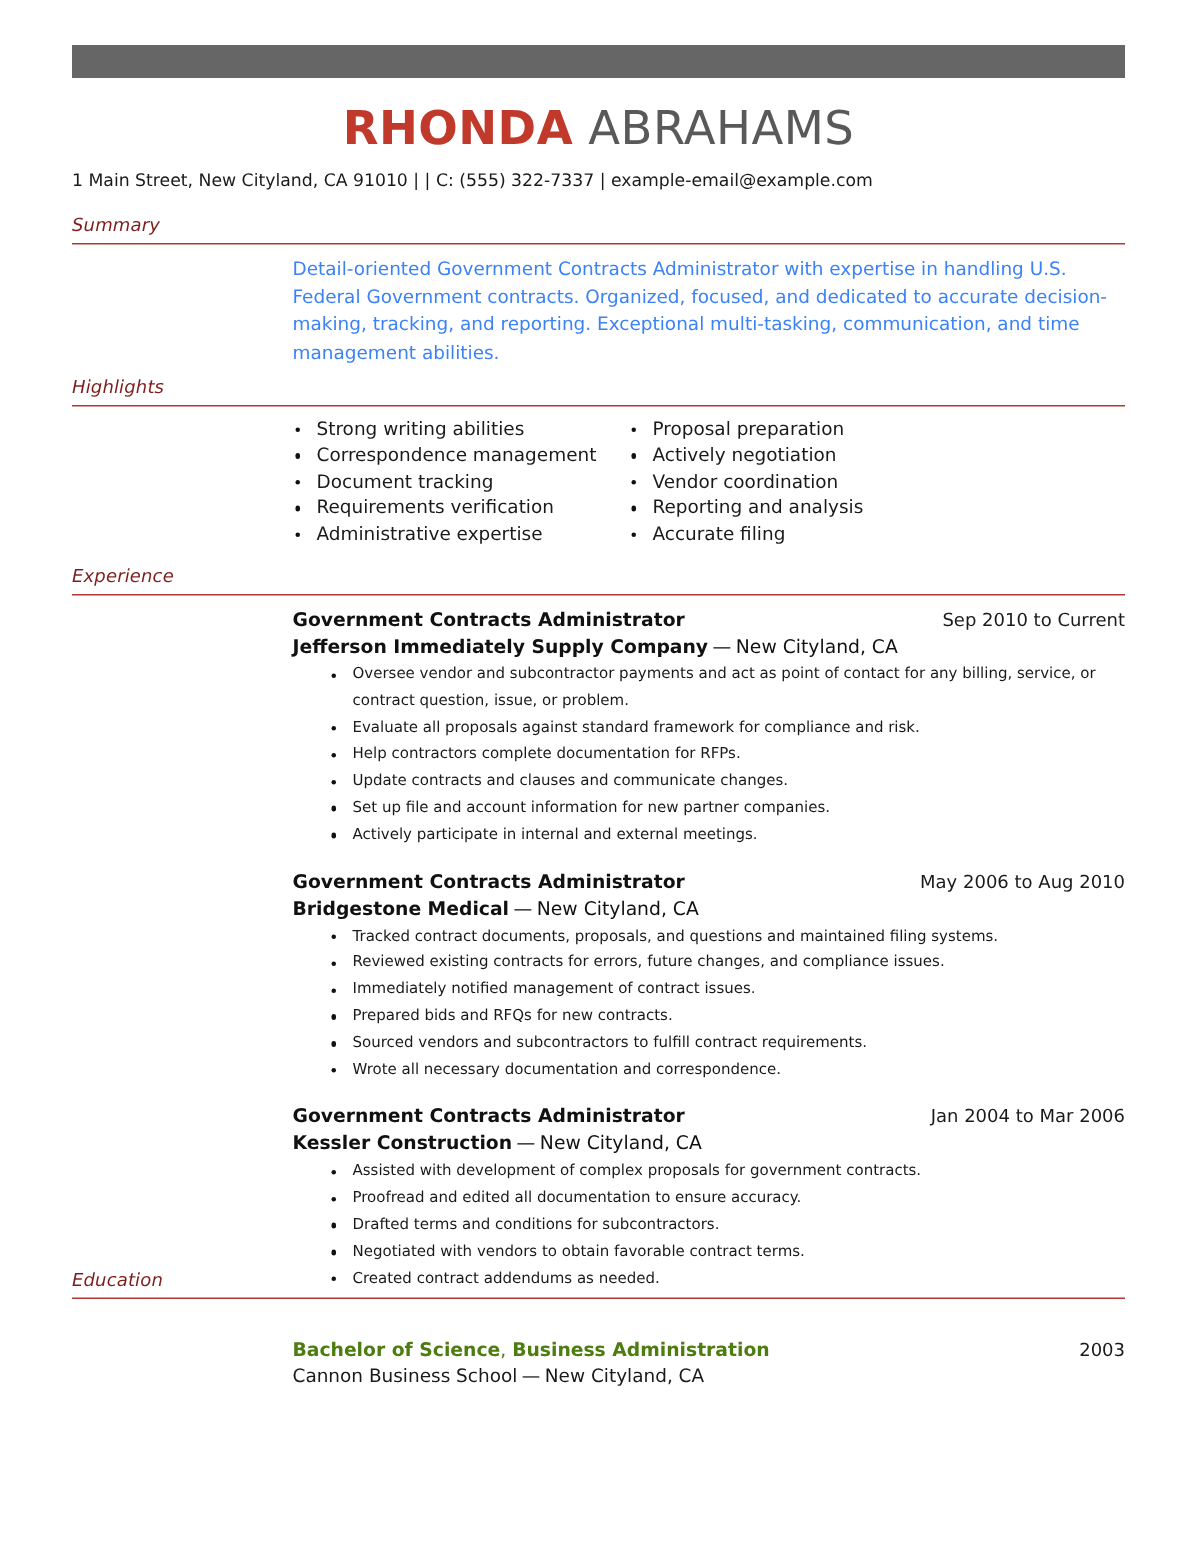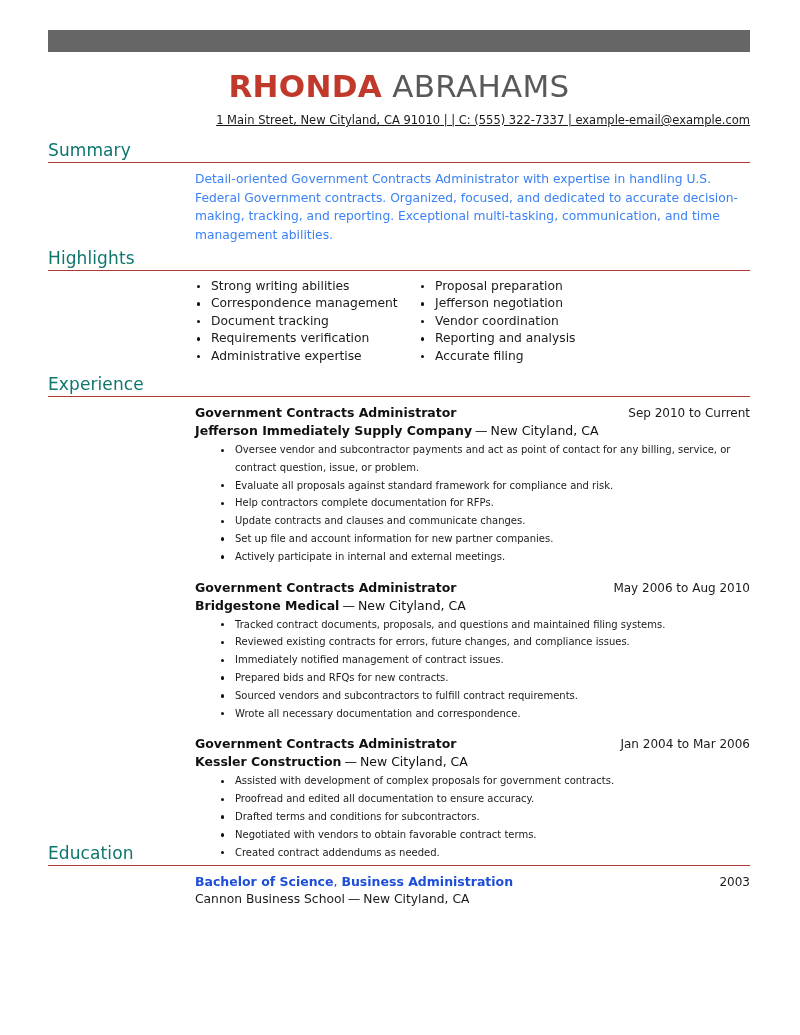--- a/index.html
+++ b/index.html
@@ -50,42 +50,42 @@
   }
   .name .last {
     color: #595959;
     font-weight: normal;
   }
   .contact {
     position: absolute;
     left: 48px;
     top: 113px;
     width: 702px;
-    text-align: right;
+    text-align: left;
     font-size: 11.5px;
     color: #1a1a1a;
     line-height: 15px;
     white-space: nowrap;
-    text-decoration: underline;
   }
 
   
   .section {
     position: absolute;
     left: 48px;
     width: 702px;
   }
   .section-title {
-    font-size: 17px;
+    font-size: 12px;
     font-weight: normal;
-    color: #0f766e;
+    color: #7f1d1d;
     line-height: 20px;
     padding-bottom: 2px;
     border-bottom: 1.3px solid #b03a33;
     letter-spacing: 0.1px;
+    font-style: italic;
   }
   .section-body {
     padding-left: 147px; 
     padding-top: 7px;
   }
 
   
   .summary-text {
     font-size: 12.3px;
     line-height: 18.6px;
@@ -181,21 +181,22 @@
 
   
   .edu-row {
     display: flex;
     justify-content: space-between;
     align-items: baseline;
   }
   .edu-degree {
     font-size: 12.5px;
     line-height: 17px;
-    color: #1d4ed8;
+    color: #4d7c0f;
+    margin-top: 18px;
   }
   .edu-degree .deg { font-weight: bold; }
   .edu-degree .major { font-weight: bold; }
   .edu-year {
     font-size: 12px;
     line-height: 17px;
     white-space: nowrap;
   }
   .edu-school {
     font-size: 12.3px;
@@ -233,21 +234,21 @@
             <li>Strong writing abilities</li>
             <li>Correspondence management</li>
             <li>Document tracking</li>
             <li>Requirements verification</li>
             <li>Administrative expertise</li>
           </ul>
         </div>
         <div class="hl-col second">
           <ul class="bullets">
             <li>Proposal preparation</li>
-            <li>Jefferson negotiation</li>
+            <li>Actively negotiation</li>
             <li>Vendor coordination</li>
             <li>Reporting and analysis</li>
             <li>Accurate filing</li>
           </ul>
         </div>
       </div>
     </div>
   </div>
 
   <div class="section" style="top:374px;">

